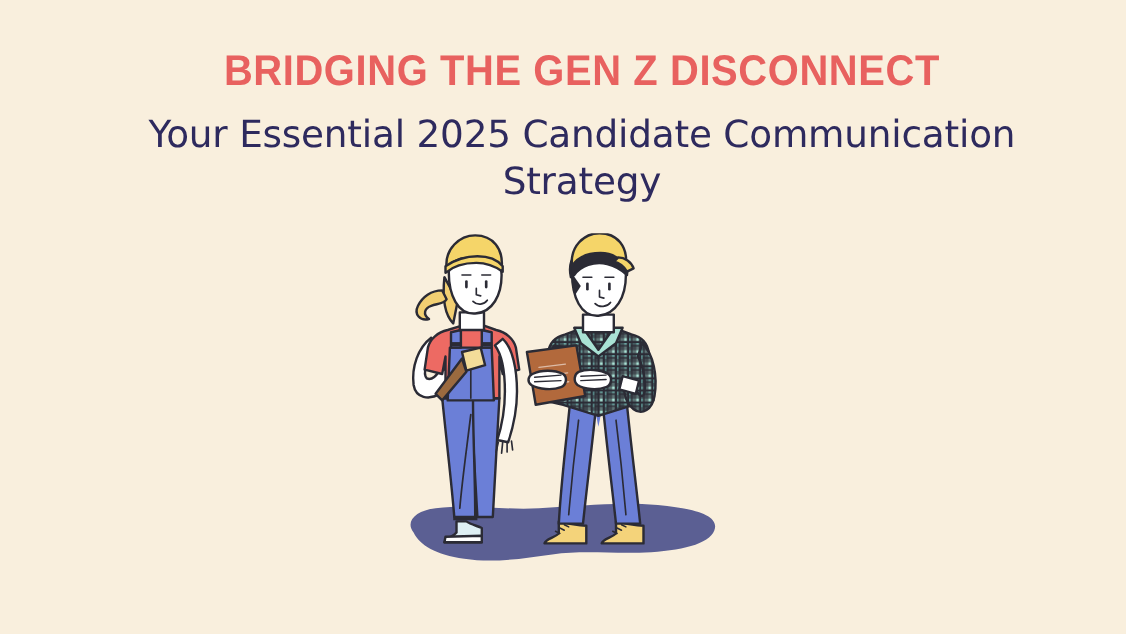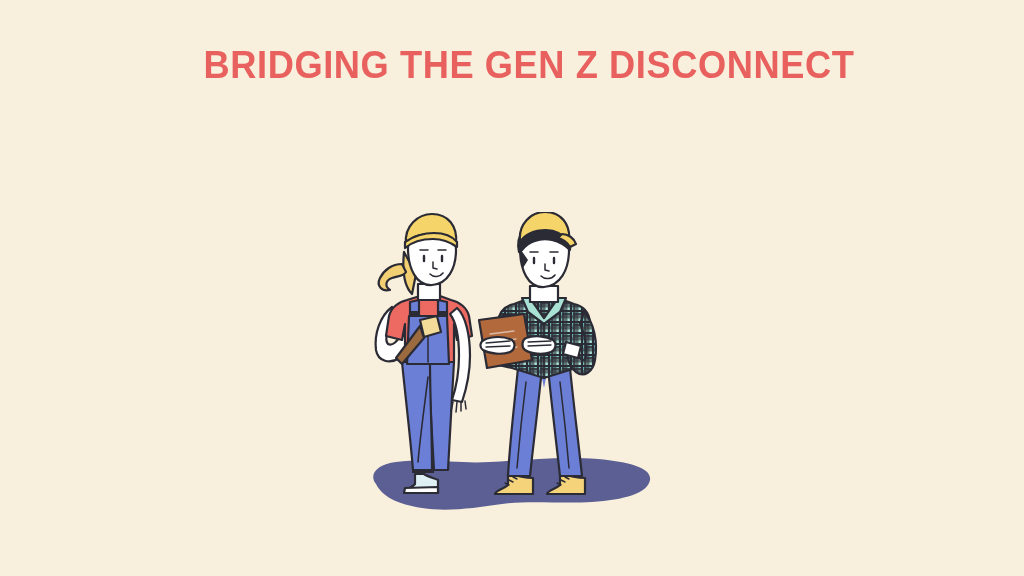--- a/index.html
+++ b/index.html
@@ -72,20 +72,21 @@
     height: 320px;
   }
 </style>
 </head>
 <body>
 
 <div id="slide">
 
   <div class="text-block">
     <h1 class="headline">BRIDGING THE GEN Z DISCONNECT</h1>
+    <p class="subhead">Your Essential 2025 Candidate Communication Strategy</p>
   </div>
 
   <div class="illustration">
     <svg viewBox="0 0 300 320" xmlns="http://www.w3.org/2000/svg">
 
       <path d="M14 272 C6 262 16 252 34 250 C70 246 96 252 128 250
                C166 248 198 244 236 247 C268 250 290 256 288 268
                C286 281 262 288 230 290 C198 292 170 288 140 292
                C112 296 86 300 60 296 C34 292 20 284 14 272 Z" fill="#5b5f93"></path>
 

